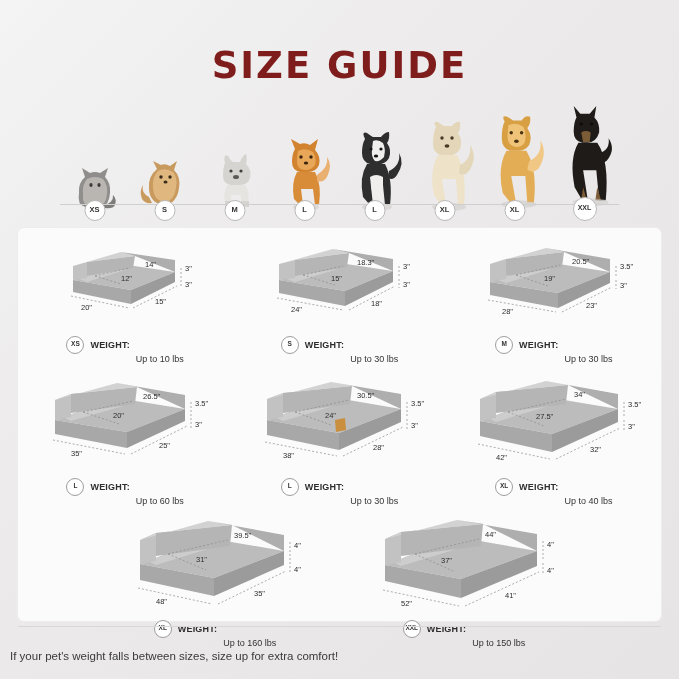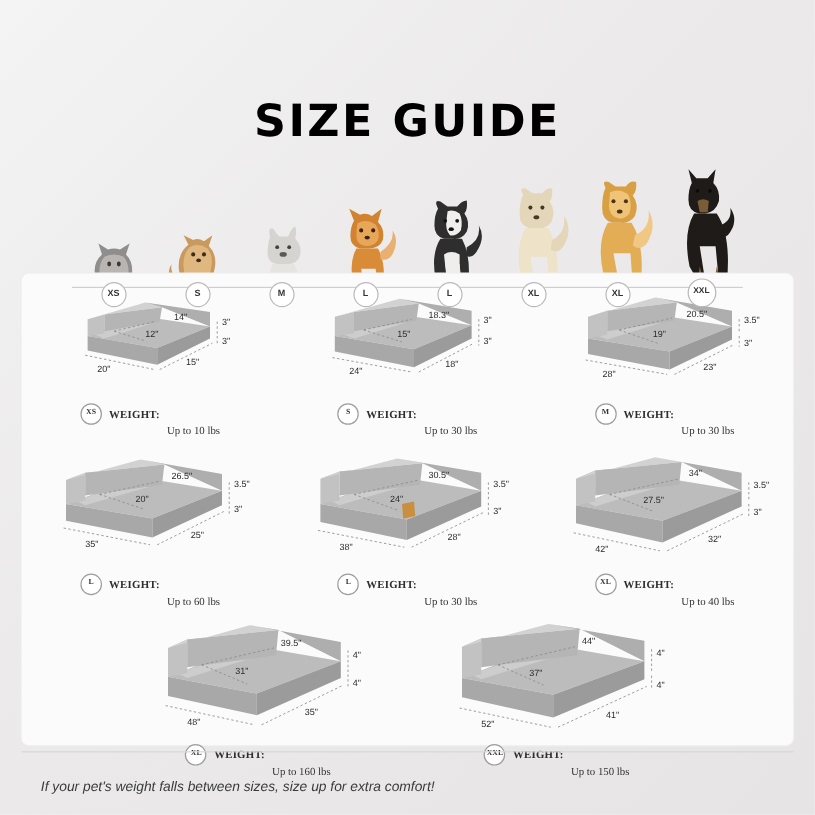--- a/index.html
+++ b/index.html
@@ -10,24 +10,23 @@
     color:#2b2b2b;
     overflow:hidden;
     position:relative;
   }
   
   .title{
     text-align:center;
     font-size:37px;
     font-weight:bold;
     letter-spacing:2px;
-    color:#000000;
+    color:#7f1d1d;
     padding-top:44px;
     font-family:"DejaVu Sans", sans-serif;
-    margin-top:35px;
   }
   
   .dogstrip{
     position:relative;
     height:110px;
     margin:16px 40px 0 40px;
     display:flex;
     align-items:flex-end;
     justify-content:center;
     gap:4px;
@@ -106,46 +105,44 @@
   }
   .bedart.tall{height:92px;}
   .bedlabel{
     display:flex;
     align-items:center;
     justify-content:flex-end;
     gap:6px;
     font-size:9px;
     color:#2e2e2e;
     margin-top:2px;
-    font-family:Liberation Serif, serif;
   }
   .lblbadge{
     background:#fff;
     border:1px solid #9e9e9e;
     border-radius:50%;
     width:16px;height:16px;
     line-height:14px;
     text-align:center;
     font-size:6.5px;
     font-weight:bold;
     color:#333;
   }
   .wlabel{font-weight:bold;letter-spacing:.2px;}
   .wval{color:#333;margin-top:28px;}
   
   
   .footer{
     position:absolute;
-    left:30px;right:18px;
+    left:6px;right:18px;
     bottom:14px;
     font-size:11.5px;
     color:#3a3a3a;
     line-height:1.45;
     padding-left:4px;
-    font-style:italic;
   }
   .divider{
     position:absolute;
     left:18px;right:18px;
     bottom:52px;
     height:1px;
     background:#d8d8d8;
   }
 </style>
 </head>

